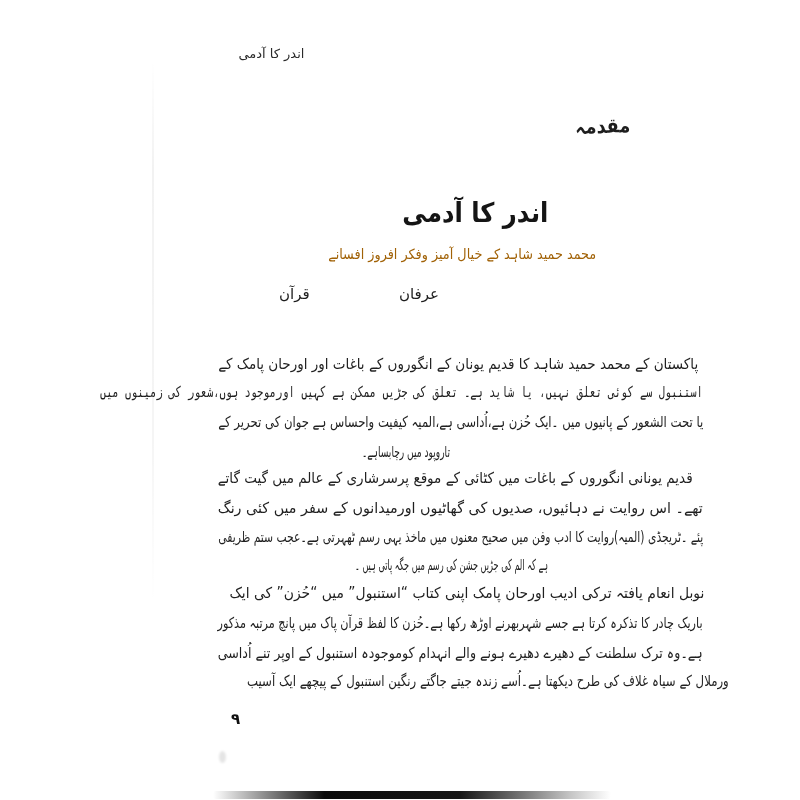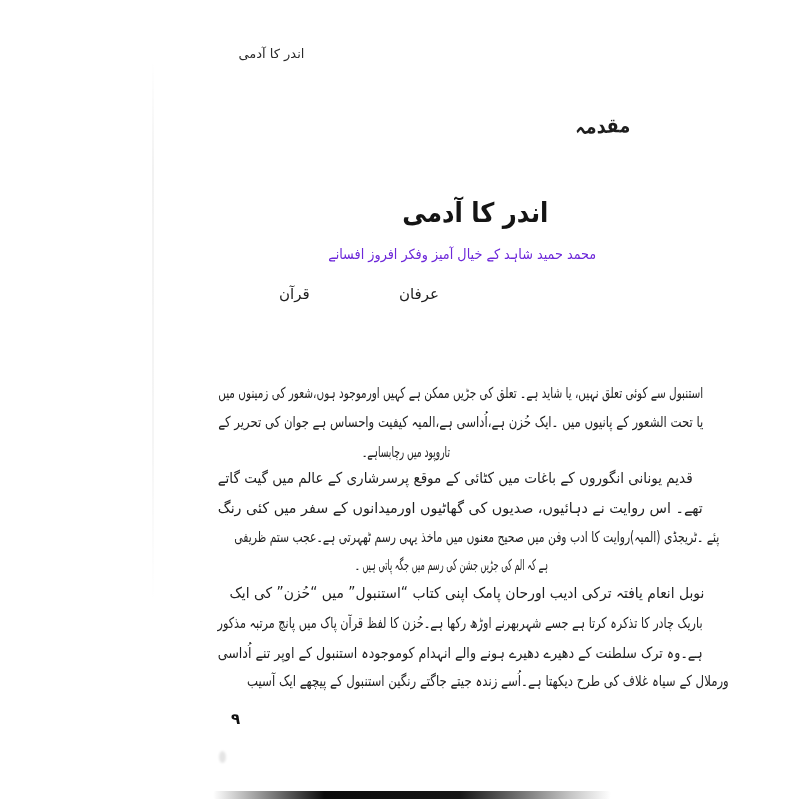--- a/index.html
+++ b/index.html
@@ -16,21 +16,21 @@
   .fit{overflow:visible;text-align:right;direction:rtl;}
   .fit > span{
     display:inline-block;
     white-space:nowrap;
     direction:rtl;
     transform-origin:100% 50%;
   }
   .running-header{top:46px;left:238px;width:66px;height:20px;font-size:12.5px;color:#2a2a2a;}
   .section-label{top:114px;left:574px;width:56px;height:30px;font-size:20px;font-weight:bold;transform:rotate(-2deg);}
   .chapter-title{top:197px;left:402px;width:146px;height:36px;font-size:27px;font-weight:bold;color:#151515;}
-  .chapter-subtitle{top:246px;left:328px;width:268px;height:24px;font-size:14px;color:#6d28d9;}
+  .chapter-subtitle{top:246px;left:328px;width:268px;height:24px;font-size:14px;color:#a16207;}
   .author-name{
     top:285px;left:279px;width:160px;height:24px;font-size:15px;
     direction:rtl;text-align:justify;text-align-last:justify;color:#1c1c1c;
   }
   .body-line{height:25px;line-height:25px;font-size:15px;color:#1f1f1f;}
   .page-number{top:710px;left:231px;width:20px;height:22px;font-size:15px;font-weight:bold;color:#111;}
   .page-crease{
     top:60px;left:152px;width:2px;height:545px;
     background:linear-gradient(180deg,rgba(0,0,0,0.00),rgba(0,0,0,0.05) 20%,rgba(0,0,0,0.04) 70%,rgba(0,0,0,0.00));
   }
@@ -68,37 +68,40 @@
   <div class="abs fit chapter-title">
     <span style="transform: scaleX(0.899413);">اندر کا آدمی</span>
   </div>
 
   <div class="abs fit chapter-subtitle">
     <span style="transform: scaleX(0.914188);">محمد حمید شاہد کے خیال آمیز وفکر افروز افسانے</span>
   </div>
 
   <div class="abs author-name">عرفان قرآن</div>
 
-  <div class="abs fit body-line" style="top:381px;left:218px;width:485px;">
+  <div class="abs fit body-line" style="top:352px;left:218px;width:480px;">
+    <span style="transform: scaleX(0.900273);">پاکستان کے محمد حمید شاہد کا قدیم یونان کے انگوروں کے باغات اور اورحان پامک کے</span>
+  </div>
+  <div class="abs fit body-line" style="top:381px;left:218px;width:485px;font-family:Liberation Mono, monospace;">
     <span style="transform: scaleX(0.698611);">استنبول سے کوئی تعلق نہیں، یا شاید ہے۔ تعلق کی جڑیں ممکن ہے کہیں اورموجود ہوں،شعور کی زمینوں میں</span>
   </div>
   <div class="abs fit body-line" style="top:410px;left:218px;width:485px;">
     <span style="transform: scaleX(0.776913);">یا تحت الشعور کے پانیوں میں ۔ایک حُزن ہے،اُداسی ہے،المیہ کیفیت واحساس ہے جوان کی تحریر کے</span>
   </div>
   <div class="abs fit body-line" style="top:440px;left:362px;width:88px;">
     <span style="transform: scaleX(0.607158);">تاروپود میں رچابساہے۔</span>
   </div>
 
   <div class="abs fit body-line" style="top:496px;left:218px;width:485px;">
     <span style="transform: scaleX(0.953141);">تھے۔ اس روایت نے دہائیوں، صدیوں کی گھاٹیوں اورمیدانوں کے سفر میں کئی رنگ</span>
   </div>
   <div class="abs fit body-line" style="top:466px;left:218px;width:475px;">
     <span style="transform: scaleX(0.901943);">قدیم یونانی انگوروں کے باغات میں کٹائی کے موقع پرسرشاری کے عالم میں گیت گاتے</span>
   </div>
-  <div class="abs fit body-line" style="top:525px;left:218px;width:485px;margin-left:16px;">
+  <div class="abs fit body-line" style="top:525px;left:218px;width:485px;">
     <span style="transform: scaleX(0.718219);">پئے ۔ٹریجڈی (المیہ)روایت کا ادب وفن میں صحیح معنوں میں ماخذ یہی رسم ٹھہرتی ہے۔عجب ستم ظریفی</span>
   </div>
   <div class="abs fit body-line" style="top:553px;left:355px;width:193px;">
     <span style="transform: scaleX(0.543638);">ہے کہ الم کی جڑیں جشن کی رسم میں جگہ پاتی ہیں ۔</span>
   </div>
 
   <div class="abs fit body-line" style="top:581px;left:229px;width:475px;text-decoration:underline;">
     <span style="transform: scaleX(0.925193);">نوبل انعام یافتہ ترکی ادیب اورحان پامک اپنی کتاب “استنبول” میں “حُزن” کی ایک</span>
   </div>
   <div class="abs fit body-line" style="top:641px;left:218px;width:485px;">

